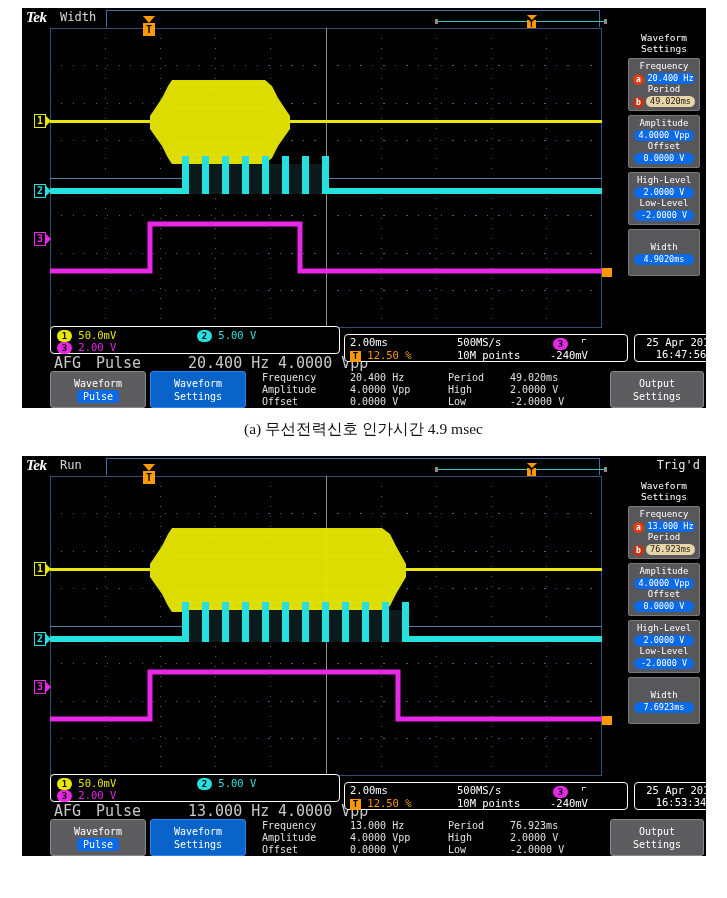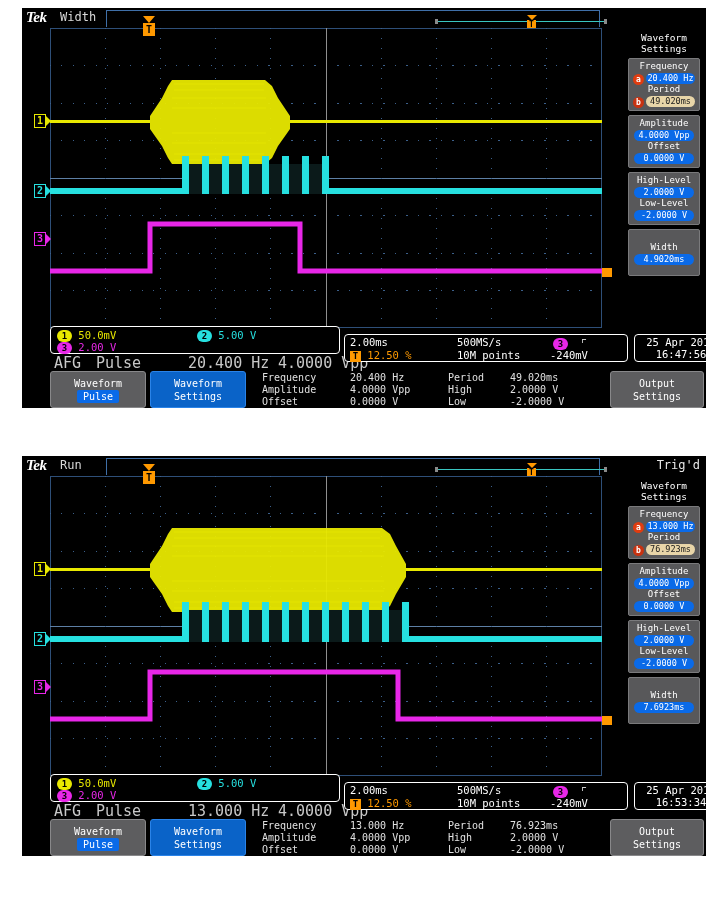--- a/index.html
+++ b/index.html
@@ -433,20 +433,21 @@
           <div>-2.0000 V</div>
         </div>
         <div class="mbtn gray" style="left:560px;width:94px">
           <span>Output</span>
           <span>Settings</span>
         </div>
       </div>
 
     </div>
   </div>
+  <div class="caption cap-a">(a) 무선전력신호 인가시간 4.9 msec</div>
 
   <div class="figure fig-b">
     <div class="scope">
 
       <div class="topbar">
         <div class="topbar-frame">
           <div class="rec-bar"></div>
           <div class="trig-t-top">
             <div style="width:0;height:0;border-left:5px solid transparent;border-right:5px solid transparent;border-top:5px solid #ff9900;"></div>
             <div style="width:9px;height:10px;background:#ff9900;color:#000;font-size:8px;line-height:10px;text-align:center;">T</div>

